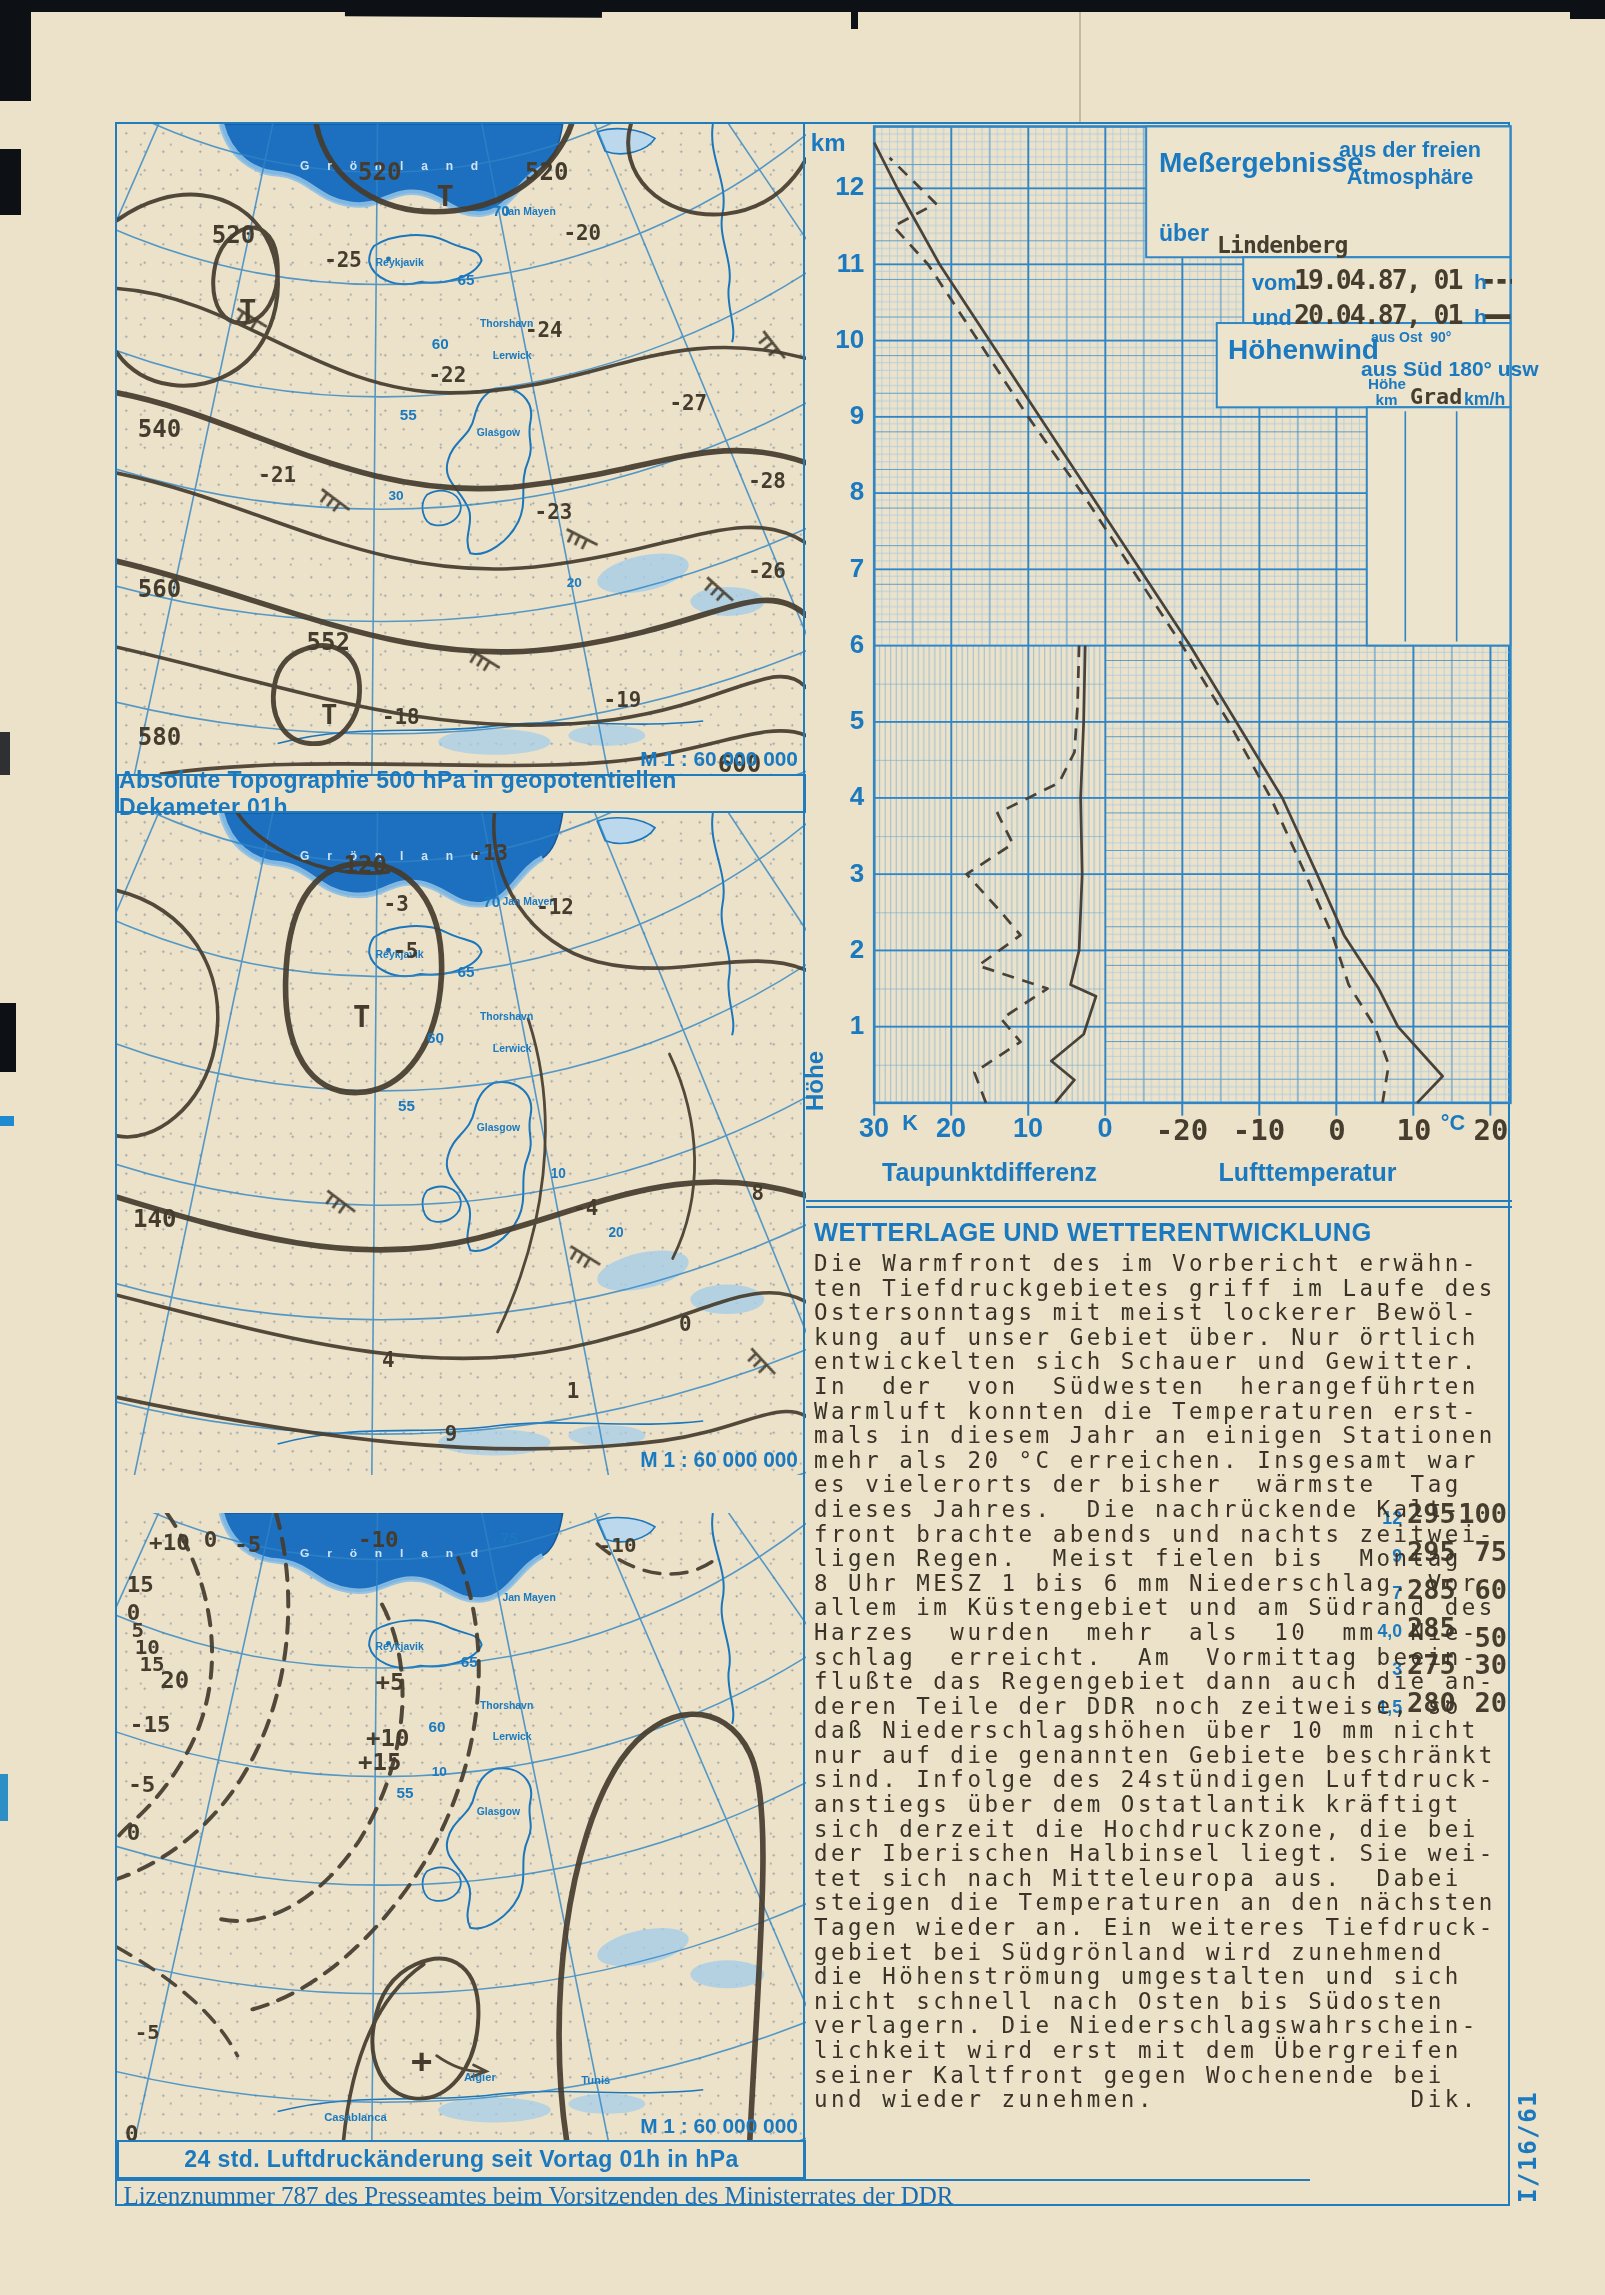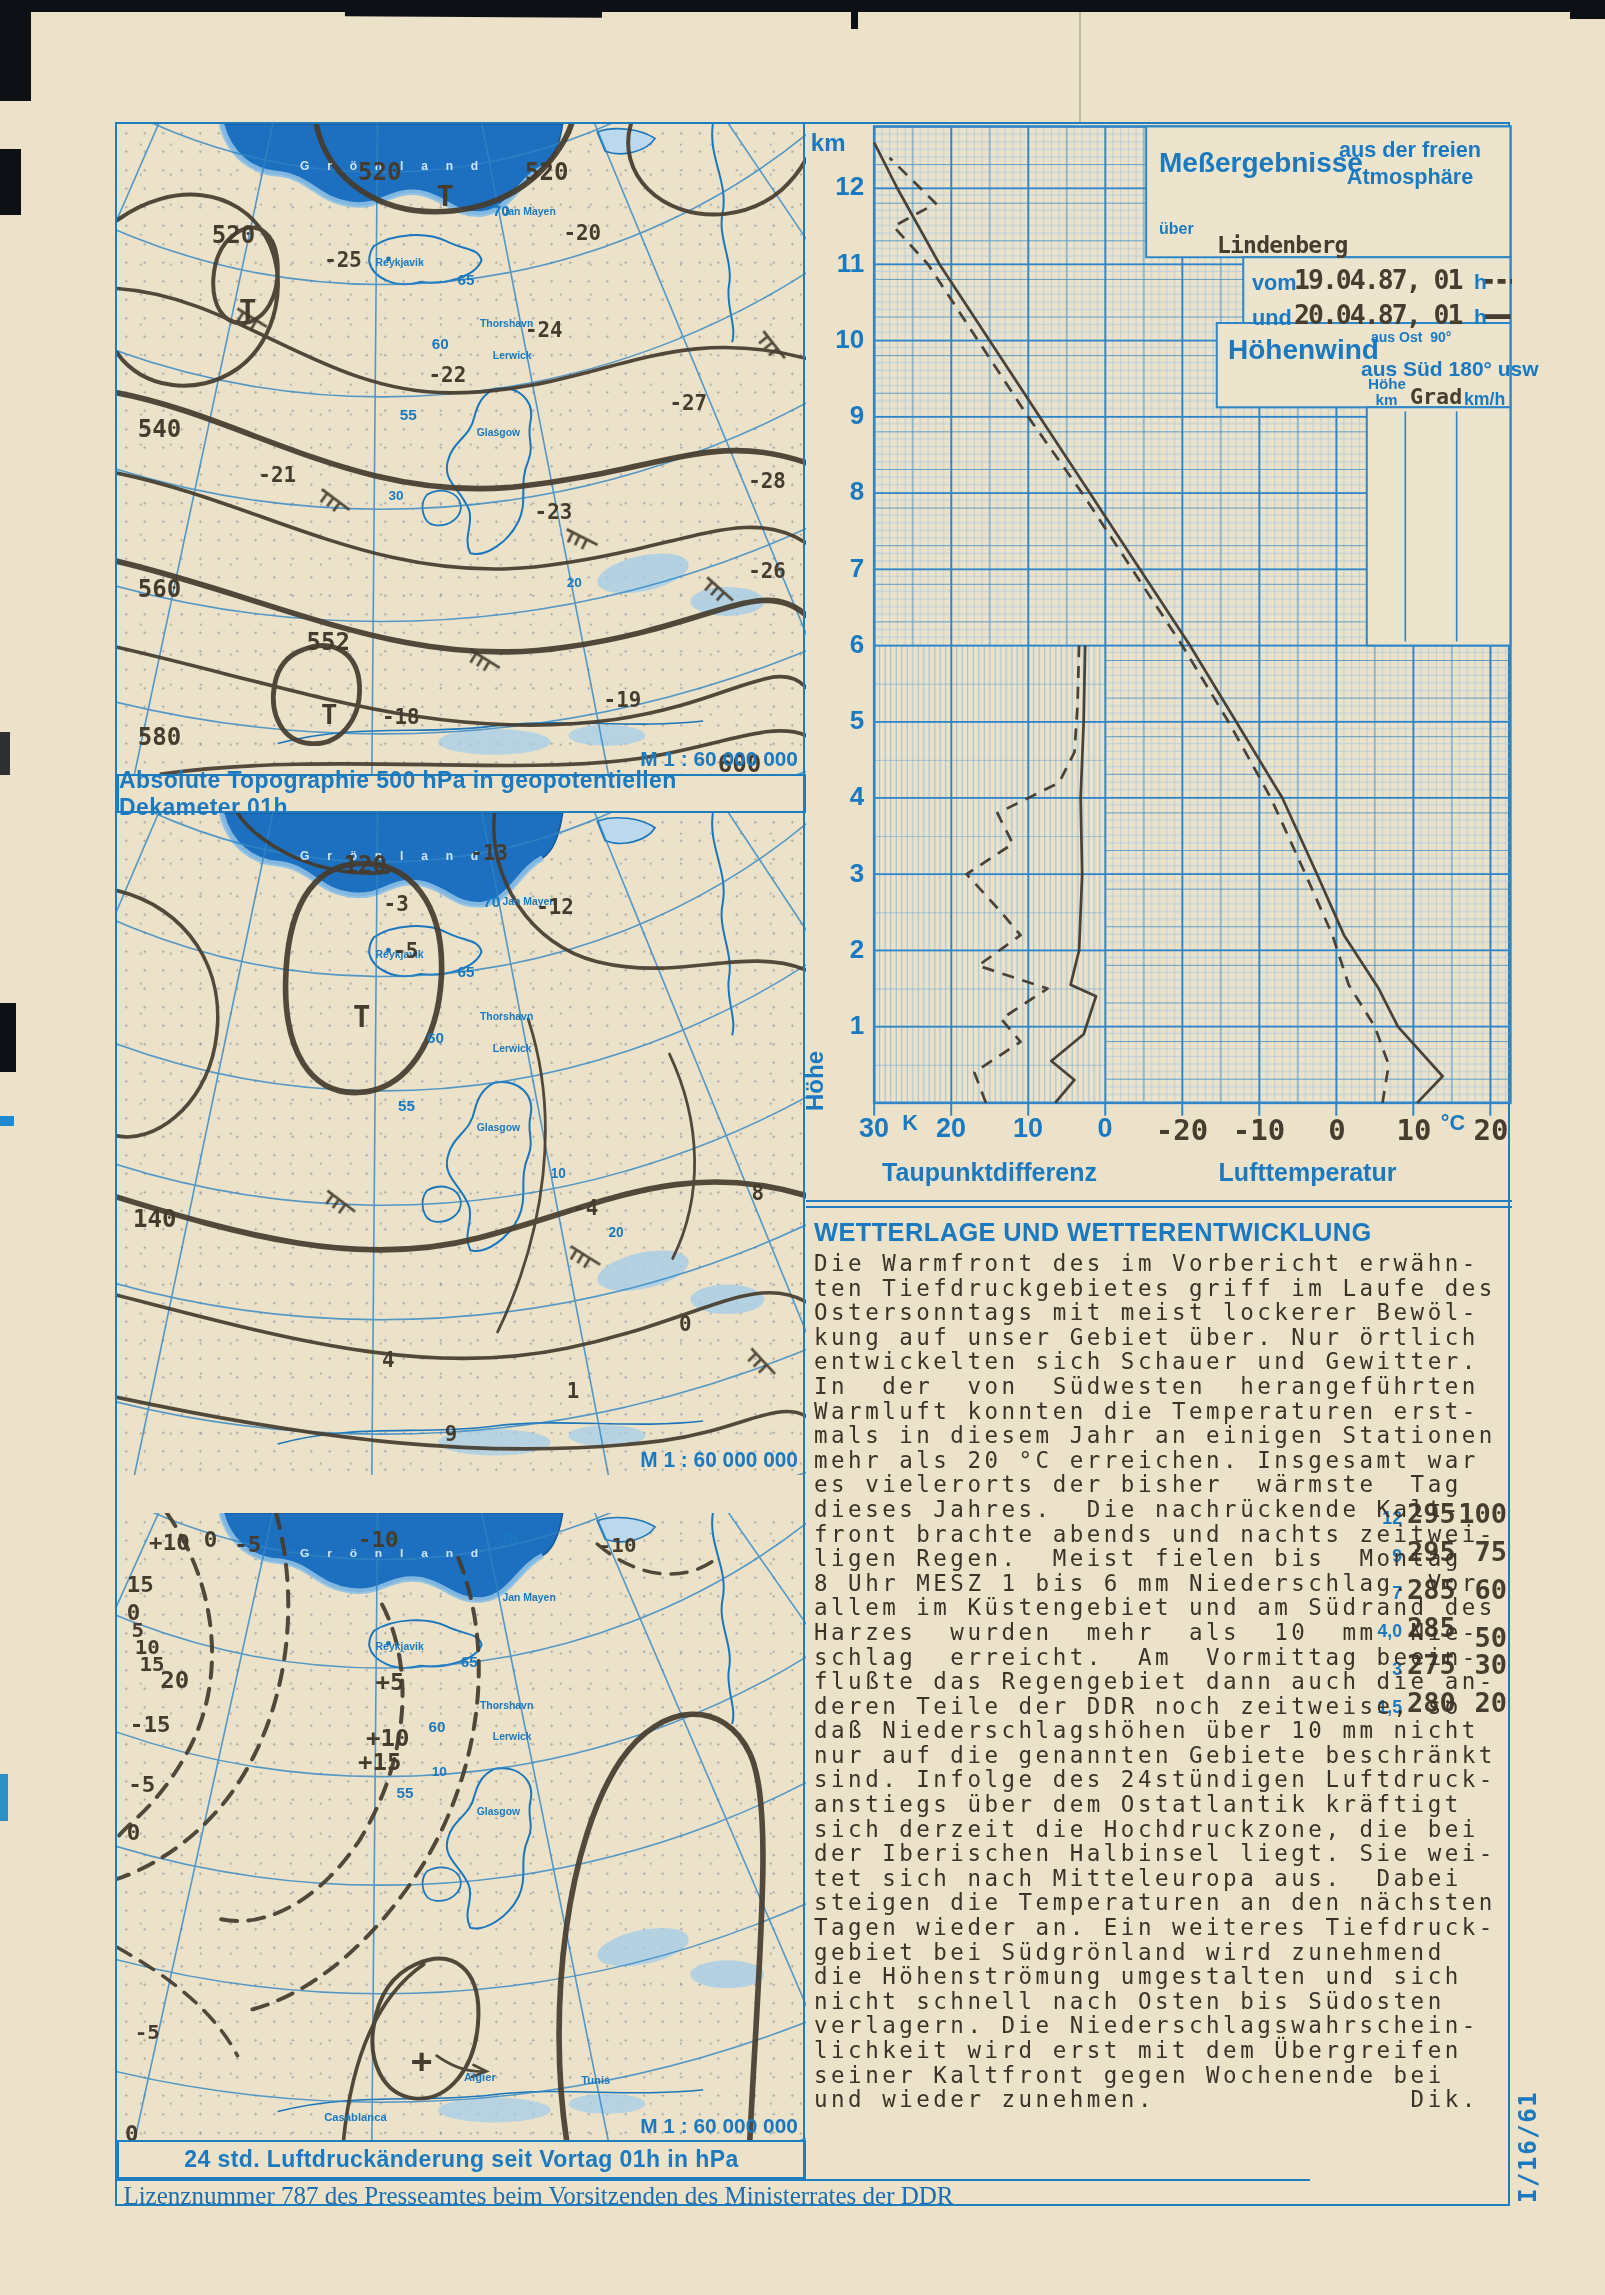--- a/index.html
+++ b/index.html
@@ -450,21 +450,21 @@
           <div class="abs kmlab" style="left:11.2px;top:47px;">12</div>
         </div>
       <div class="abs blue bold" style="left:-4.8px;top:987px;transform:rotate(-90deg);transform-origin:0 0;font-size:24px;">Höhe</div>
 
       
       <div class="abs hdr-blue" style="left:353px;top:22.5px;font-size:28px;">Meßergebnisse</div>
       <div class="abs hdr-blue" style="left:510px;top:13px;width:188px;text-align:center;font-size:21.7px;line-height:26.5px;">
         <div>aus der freien</div>
         <div>Atmosphäre</div>
       </div>
-      <div class="abs hdr-blue" style="left:353px;top:96px;font-size:16px;">über</div>
+      <div class="abs hdr-blue" style="left:353px;top:96px;font-size:23px;">über</div>
       <div class="abs stamp" style="left:411px;top:108px;font-size:23px;letter-spacing:-0.8px;">Lindenberg</div>
 
       <div class="abs hdr-blue" style="left:446px;top:146px;font-size:21.7px;">vom</div>
       <div class="abs stamp" style="left:488px;top:140px;font-size:26.5px;letter-spacing:-2px;">19.04.87, 01</div>
       <div class="abs hdr-blue" style="left:668px;top:146px;font-size:21px;">h</div>
 
       <div class="abs hdr-blue" style="left:446px;top:181px;font-size:21.7px;">und</div>
       <div class="abs stamp" style="left:488px;top:175px;font-size:26.5px;letter-spacing:-2px;">20.04.87, 01</div>
       <div class="abs hdr-blue" style="left:668px;top:181px;font-size:21px;">h</div>
 

